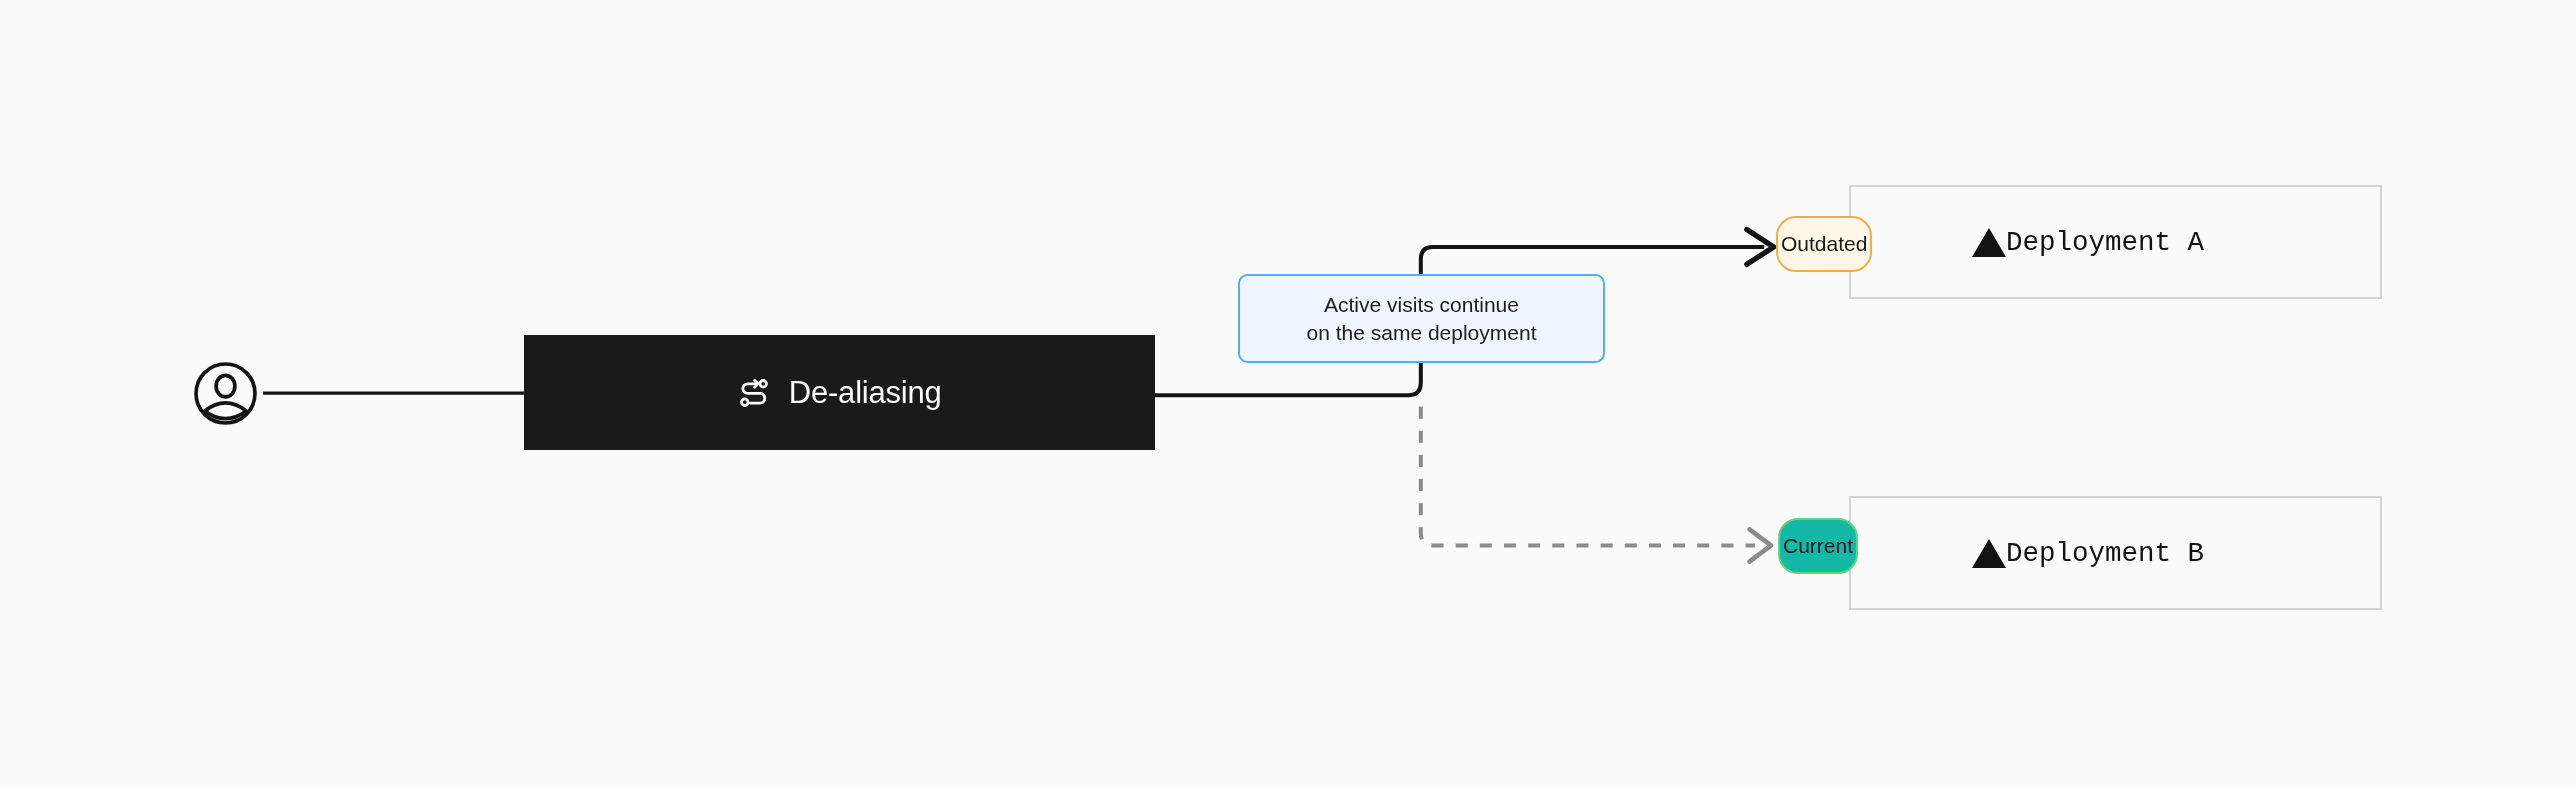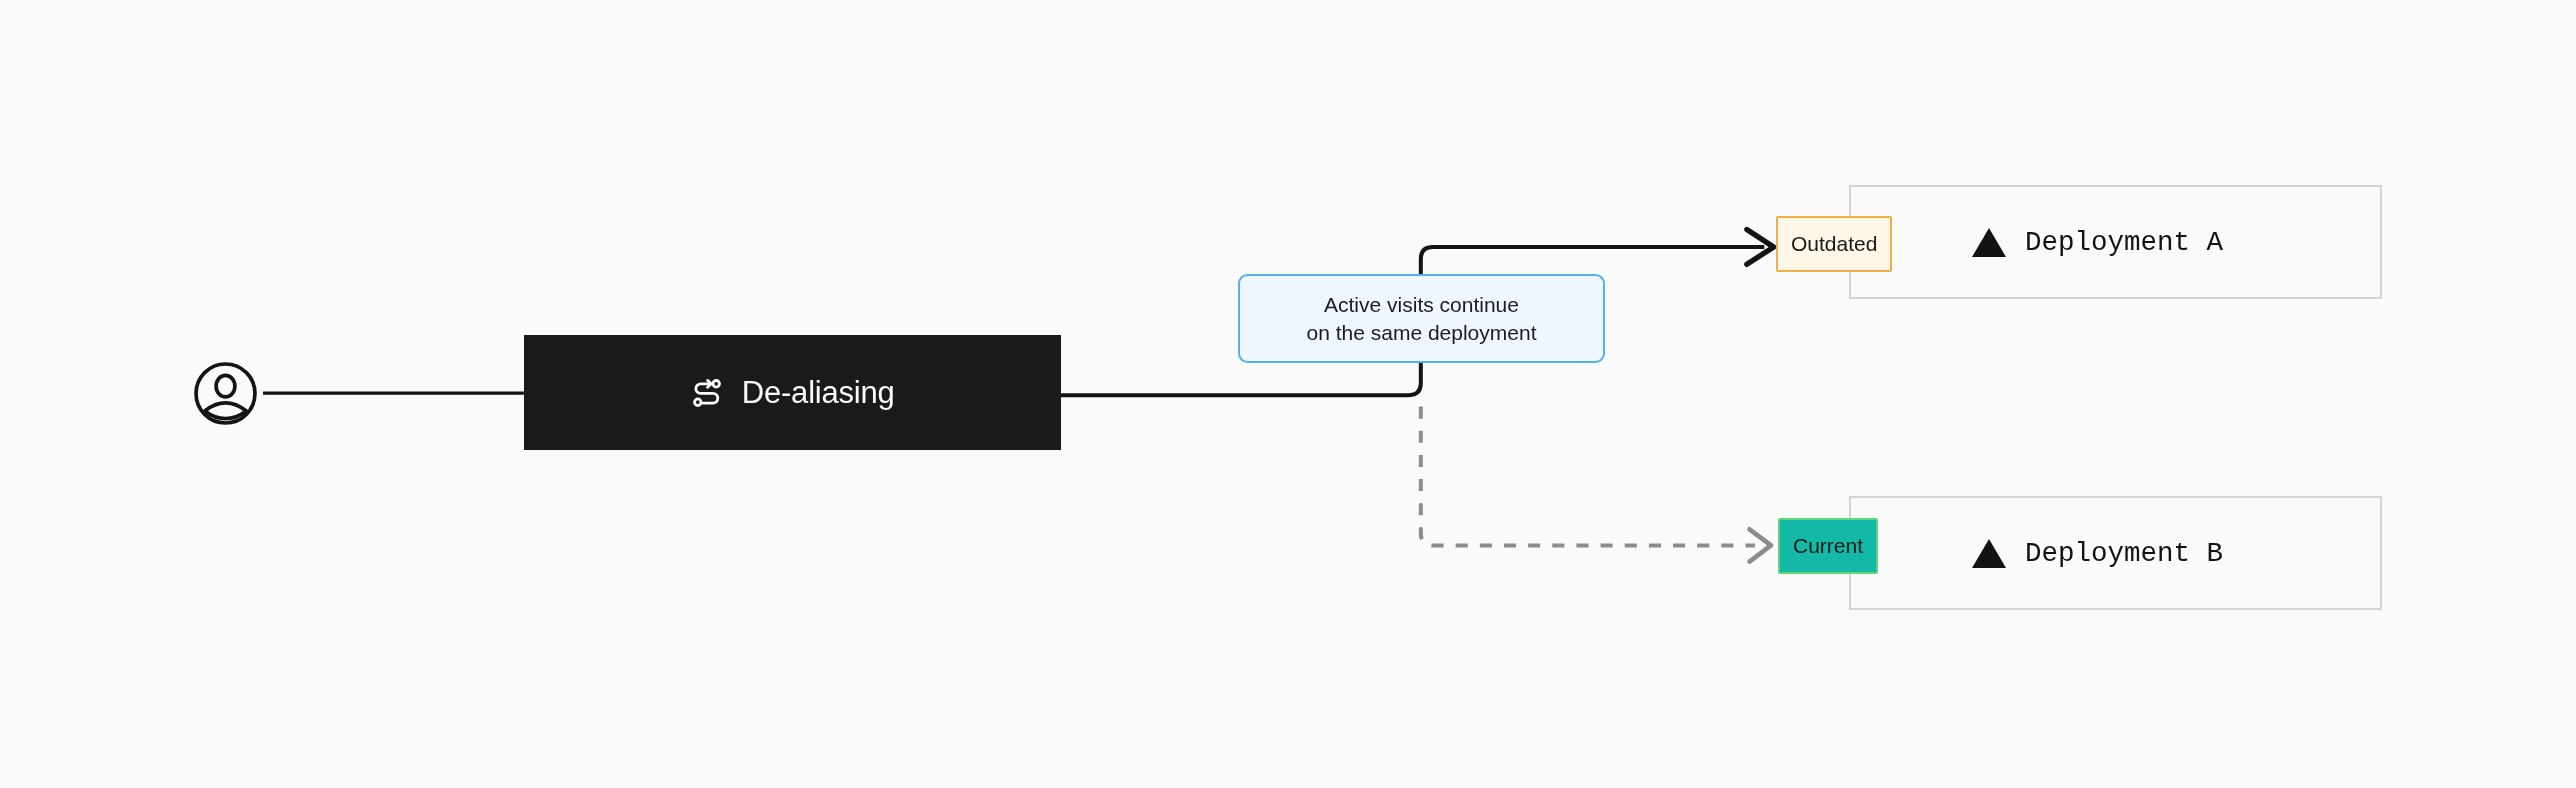--- a/index.html
+++ b/index.html
@@ -40,21 +40,21 @@
     top: 360px;
     width: 67px;
     height: 67px;
   }
 
   
   #dealiasing-node {
     position: absolute;
     left: 524px;
     top: 335px;
-    width: 537px;
+    width: 631px;
     height: 115px;
     background: #1A1A1A;
     display: flex;
     align-items: center;
     justify-content: center;
     gap: 17.4px;
     color: #FFFFFF;
   }
   #dealiasing-node .node-label {
     font-size: 31px;
@@ -103,21 +103,20 @@
     display: flex;
     align-items: center;
     z-index: 2;
   }
   #deployment-card-a { left: 1849px; top: 185px; }
   #deployment-card-b { left: 1849px; top: 496px; }
 
   .deployment-card .card-inner {
     display: flex;
     align-items: center;
-    gap: 19px;
     margin-left: 121px;
   }
   .deployment-card .vercel-triangle {
     width: 0;
     height: 0;
     border-left: 17px solid transparent;
     border-right: 17px solid transparent;
     border-bottom: 29px solid #131313;
     flex: 0 0 auto;
   }
@@ -126,25 +125,25 @@
     font-size: 27.5px;
     color: #121212;
     letter-spacing: 0px;
     white-space: nowrap;
   }
 
   
   .status-badge {
     position: absolute;
     height: 56px;
-    padding: 0 13px;
+    padding: 0 3px;
     display: flex;
     align-items: center;
     justify-content: center;
-    border-radius: 2px;
+    border-radius: 20px;
     border: 2px solid;
     font-size: 21px;
     white-space: nowrap;
     z-index: 5;
     color: #1A1A1A;
   }
   #badge-outdated {
     left: 1776px;
     top: 216px;
     background: #FEF6E7;

